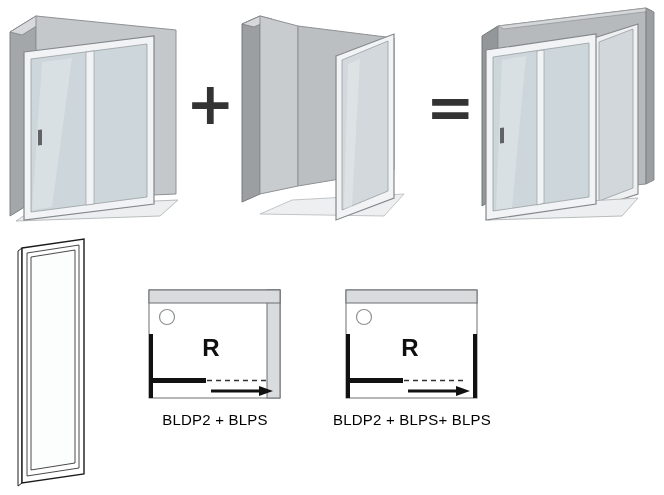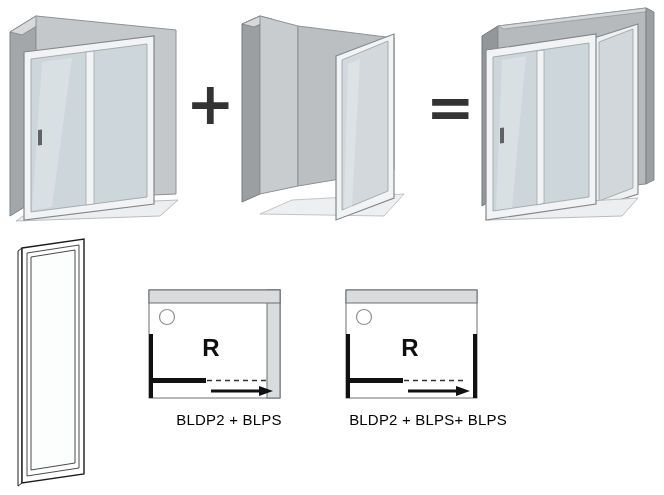--- a/index.html
+++ b/index.html
@@ -109,35 +109,35 @@
       <g>
         <rect x="3" y="90" width="56" height="5" fill="#111111"></rect>
         <line x1="60" y1="92.5" x2="120" y2="92.5" stroke="#333333" stroke-width="1.5" stroke-dasharray="5,4"></line>
       </g>
       <g>
         <line x1="64" y1="103" x2="112" y2="103" stroke="#111111" stroke-width="3"></line>
         <polygon points="112,98 126,103 112,108" fill="#111111"></polygon>
       </g>
     </svg>
   </div>
-  <div class="abs caption" style="left:134px;top:411px;text-align:center;">BLDP2 + BLPS</div>
+  <div class="abs caption" style="left:120px;top:411px;text-align:center;">BLDP2 + BLPS</div>
 
   <div class="abs" style="left:344px;top:288px;">
     <svg width="135" height="112" viewBox="0 0 135 112">
       <rect x="2" y="2" width="131" height="108" fill="#ffffff" stroke="#6b6f72" stroke-width="1"></rect>
       <rect x="2" y="2" width="131" height="13" fill="#d9dbdd" stroke="#6b6f72" stroke-width="1"></rect>
       <circle cx="20" cy="29" r="7.5" fill="#ffffff" stroke="#8d9194" stroke-width="1.2"></circle>
       <text x="66" y="68" font-size="24" font-weight="600" fill="#0f0f0f" text-anchor="middle">R</text>
       <rect x="2" y="46" width="4" height="64" fill="#111111"></rect>
       <rect x="129" y="46" width="4" height="64" fill="#111111"></rect>
       <g>
         <rect x="3" y="90" width="56" height="5" fill="#111111"></rect>
         <line x1="60" y1="92.5" x2="120" y2="92.5" stroke="#333333" stroke-width="1.5" stroke-dasharray="5,4"></line>
       </g>
       <g>
         <line x1="64" y1="103" x2="112" y2="103" stroke="#111111" stroke-width="3"></line>
         <polygon points="112,98 126,103 112,108" fill="#111111"></polygon>
       </g>
     </svg>
   </div>
-  <div class="abs caption" style="left:317px;top:411px;text-align:right;">BLDP2 + BLPS+ BLPS</div>
+  <div class="abs caption" style="left:317px;top:411px;">BLDP2 + BLPS+ BLPS</div>
 
 </div>
 
 </body></html>

